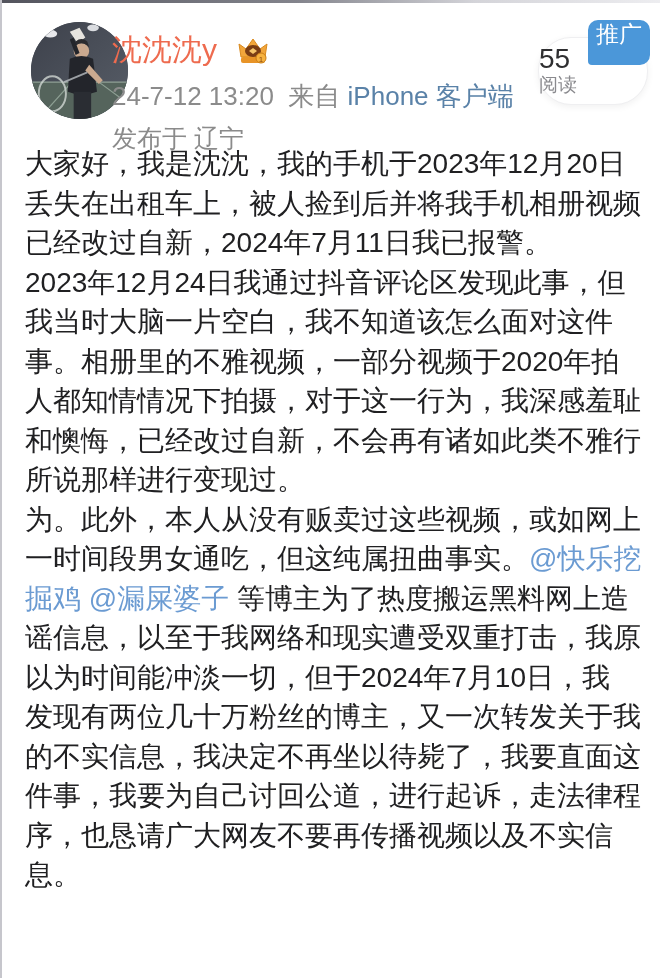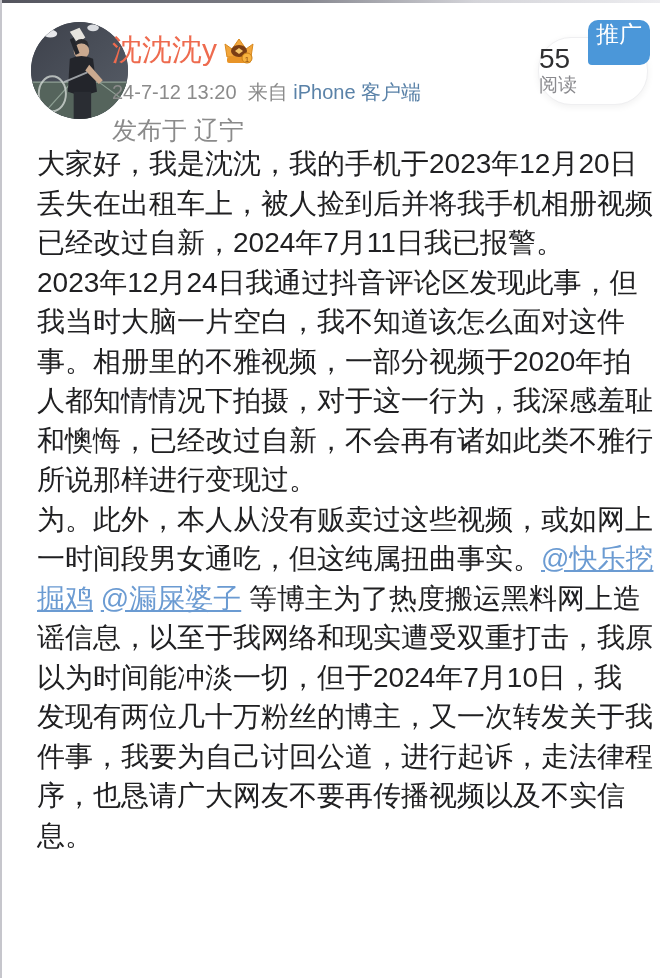--- a/index.html
+++ b/index.html
@@ -15,43 +15,43 @@
     position:absolute; top:0; left:0; width:2px; bottom:0; z-index:5;
     background:#c6c6cc;
   }
   
   .avatar {
     position:absolute; left:31px; top:22px; width:97px; height:97px;
     border-radius:50%; overflow:hidden; background:#474c55;
   }
   .avatar svg { display:block; width:100%; height:100%; }
   .header-text { position:absolute; left:112px; top:30px; }
-  .name-row { display:flex; align-items:center; gap:7px; height:40px; }
+  .name-row { display:flex; align-items:center; gap:21px; height:40px; }
   .username { font-size:30px; color:var(--username-color); }
   .crown { display:inline-flex; }
-  .time-row { margin-top:9px; font-size:20px; color:#8b8b8b; white-space:pre; }
+  .time-row { margin-top:9px; font-size:26px; color:#8b8b8b; white-space:pre; }
   .source-link { color:var(--source-link-color); }
   .location-row { margin-top:8px; font-size:25px; color:#8b8b8b; }
   
   .reads-pill {
     position:absolute; right:12px; top:37px; width:108px; height:66px;
     background:#ffffff; border:1px solid #efeff1; border-radius:33px;
     box-shadow:0 2px 7px rgba(0,0,0,0.06); text-align:left; z-index:1;
   }
   .reads-count { font-size:28px; color:#2f2f31; margin-top:7px; line-height:28px; }
   .reads-label { font-size:19px; color:#8a8a8e; line-height:24px;font-family:Liberation Serif, serif; }
   .promo-badge {
     position:absolute; right:10px; top:20px; z-index:2;
     background:var(--badge-color); color:#ffffff; font-size:23px; line-height:22px;
     padding:3px 8px 20px; border-radius:10px 10px 10px 4px;
   }
   
-  .post-body { position:absolute; left:37px; top:144px; width:620px; }
+  .post-body { position:absolute; left:25px; top:144px; width:620px; }
   .body-line { font-size:28px; line-height:39.5px; color:#202022; white-space:pre; }
-  .mention { color:var(--mention-color);text-decoration:underline; }
+  .mention { color:var(--mention-color); }
 </style>
 </head>
 <body>
 
 <div class="screen">
   <div class="top-edge"></div>
   <div class="left-edge"></div>
 
   <div class="avatar">
     <svg viewBox="0 0 100 100" xmlns="http://www.w3.org/2000/svg">
@@ -113,17 +113,18 @@
       <div class="body-line"><span>事。相册里的不雅视频，一部分视频于2020年拍</span></div>
       <div class="body-line"><span>人都知情情况下拍摄，对于这一行为，我深感羞耻</span></div>
       <div class="body-line"><span>和懊悔，已经改过自新，不会再有诸如此类不雅行</span></div>
       <div class="body-line"><span>所说那样进行变现过。</span></div>
       <div class="body-line"><span>为。此外，本人从没有贩卖过这些视频，或如网上</span></div>
       <div class="body-line"><span>一时间段男女通吃，但这纯属扭曲事实。</span><span class="mention">@快乐挖</span></div>
       <div class="body-line"><span class="mention">掘鸡</span><span> </span><span class="mention">@漏屎婆子</span><span> 等博主为了热度搬运黑料网上造</span></div>
       <div class="body-line"><span>谣信息，以至于我网络和现实遭受双重打击，我原</span></div>
       <div class="body-line"><span>以为时间能冲淡一切，但于2024年7月10日，我</span></div>
       <div class="body-line"><span>发现有两位几十万粉丝的博主，又一次转发关于我</span></div>
+      <div class="body-line"><span>的不实信息，我决定不再坐以待毙了，我要直面这</span></div>
       <div class="body-line"><span>件事，我要为自己讨回公道，进行起诉，走法律程</span></div>
       <div class="body-line"><span>序，也恳请广大网友不要再传播视频以及不实信</span></div>
       <div class="body-line"><span>息。</span></div>
     </div>
 </div>
 
 </body></html>

